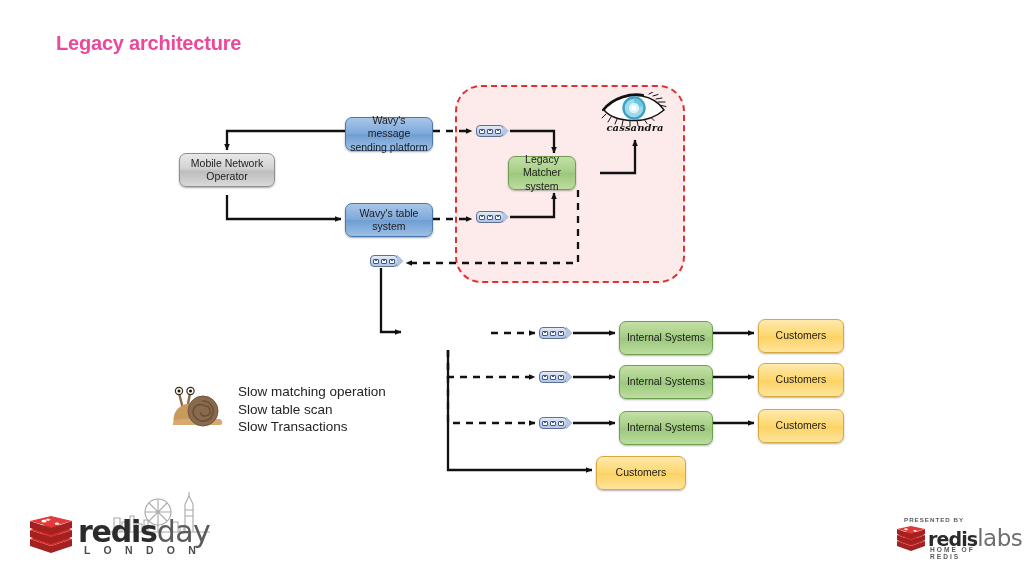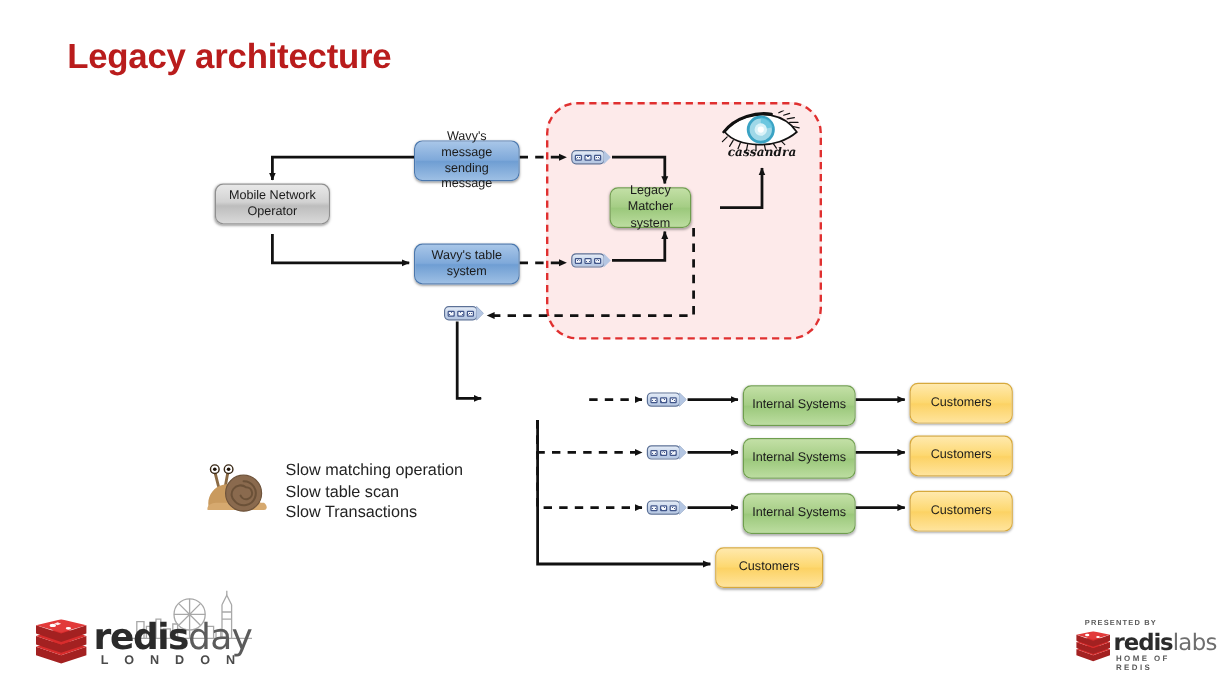--- a/index.html
+++ b/index.html
@@ -5,21 +5,21 @@
   html,body{margin:0;padding:0;}
   body{
     width:1024px;height:576px;background:#ffffff;overflow:hidden;
     font-family:"Liberation Sans", sans-serif;position:relative;
   }
   #slide{position:absolute;left:0;top:0;width:1024px;height:576px;}
 
   
   .title{
     position:absolute;left:56px;top:32px;
-    font-size:29px;font-weight:bold;color:#b91c1c;letter-spacing:-0.2px;
+    font-size:20px;font-weight:bold;color:#ec4899;letter-spacing:-0.2px;
     white-space:nowrap;
   }
 
   
   #wires{position:absolute;left:0;top:0;width:1024px;height:576px;}
 
   
   .node{
     position:absolute;box-sizing:border-box;
     display:flex;align-items:center;justify-content:center;text-align:center;
@@ -129,21 +129,21 @@
     position:absolute;left:8px;top:0px;font-size:6.2px;color:#5a5a5a;
     letter-spacing:1.0px;font-weight:bold;
   }
   .rl-cube{position:absolute;left:0px;top:10px;width:30px;height:28px;}
   .rl-word{position:absolute;left:32px;top:9px;font-size:0;}
   .rl-redis{
     font-family:"DejaVu Sans", sans-serif;font-weight:bold;font-size:19px;
     color:#2b2b2b;letter-spacing:-0.9px;
   }
   .rl-labs{
-    font-family:"DejaVu Sans", sans-serif;font-size:19px;color:#6e6e6e;
+    font-family:"DejaVu Sans", sans-serif;font-size:23px;color:#6e6e6e;
     letter-spacing:-0.5px;
   }
   .rl-home{
     position:absolute;left:34px;top:30px;font-size:6.6px;color:#5a5a5a;
     letter-spacing:2.0px;font-weight:bold;
   }
 </style>
 </head>
 <body>
 
@@ -201,21 +201,21 @@
   <div class="node n-gray" style="left:179px;top:153px;width:96px;height:32px;">
     <div>
       <span>Mobile Network</span>
       <span>Operator</span>
     </div>
   </div>
 
   <div class="node n-blue" style="left:345px;top:117px;width:88px;height:32px;">
     <div>
       <span>Wavy's message</span>
-      <span>sending message</span>
+      <span>sending platform</span>
     </div>
   </div>
 
   <div class="node n-blue" style="left:345px;top:203px;width:88px;height:32px;">
     <div>
       <span>Wavy's table</span>
       <span>system</span>
     </div>
   </div>
 

